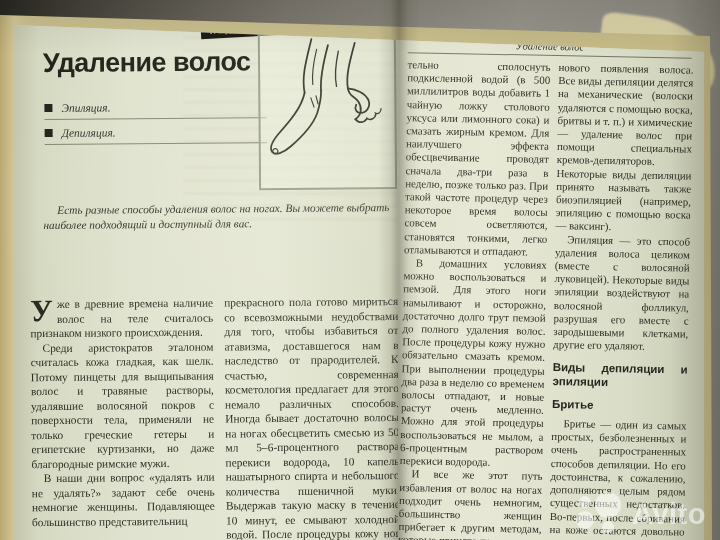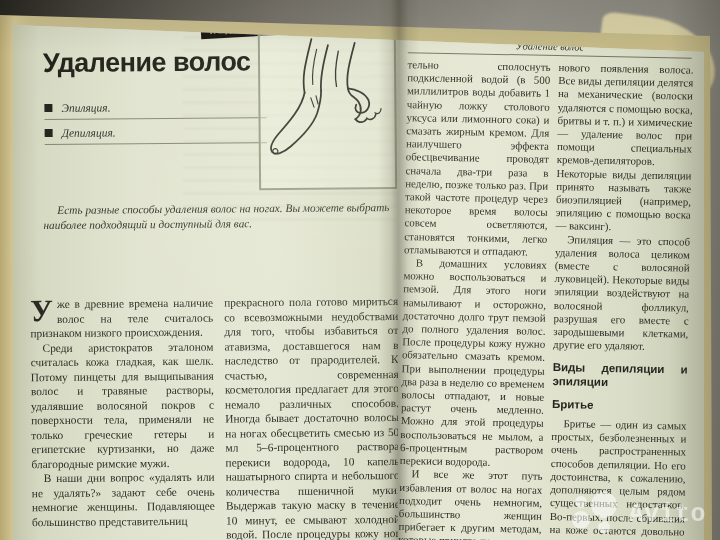--- a/index.html
+++ b/index.html
@@ -65,22 +65,22 @@
   .rp-cols{position:absolute;left:10px;top:58px;width:286px;display:flex;gap:8px;}
   .rp-cols .col{font-size:10.9px;line-height:13.2px;text-align:justify;}
   .rp-col1{width:143px;}
   .rp-col2{width:135px;}
   .subhead-left{font-family:"Liberation Sans","DejaVu Sans",sans-serif;font-weight:bold;
       font-size:11.5px;text-indent:0 !important;margin:10px 0 6px !important;color:#26251e;}
 
   
   .watermark{position:absolute;right:14px;bottom:4px;z-index:9;display:flex;align-items:center;gap:6px;
       color:rgba(255,255,255,.55);}
-  .watermark .wm-text{font-family:Liberation Mono, monospace;
-      font-size:25px;font-weight:bold;letter-spacing:.5px;}
+  .watermark .wm-text{font-family:Liberation Sans, sans-serif;
+      font-size:29px;font-weight:bold;letter-spacing:.5px;}
   .watermark svg{display:block;}
 </style>
 </head>
 <body>
 
 <div class="scene">
   <div class="bg"></div>
   <div class="corner-pages"></div>
   <div class="book-edge"></div>
 

